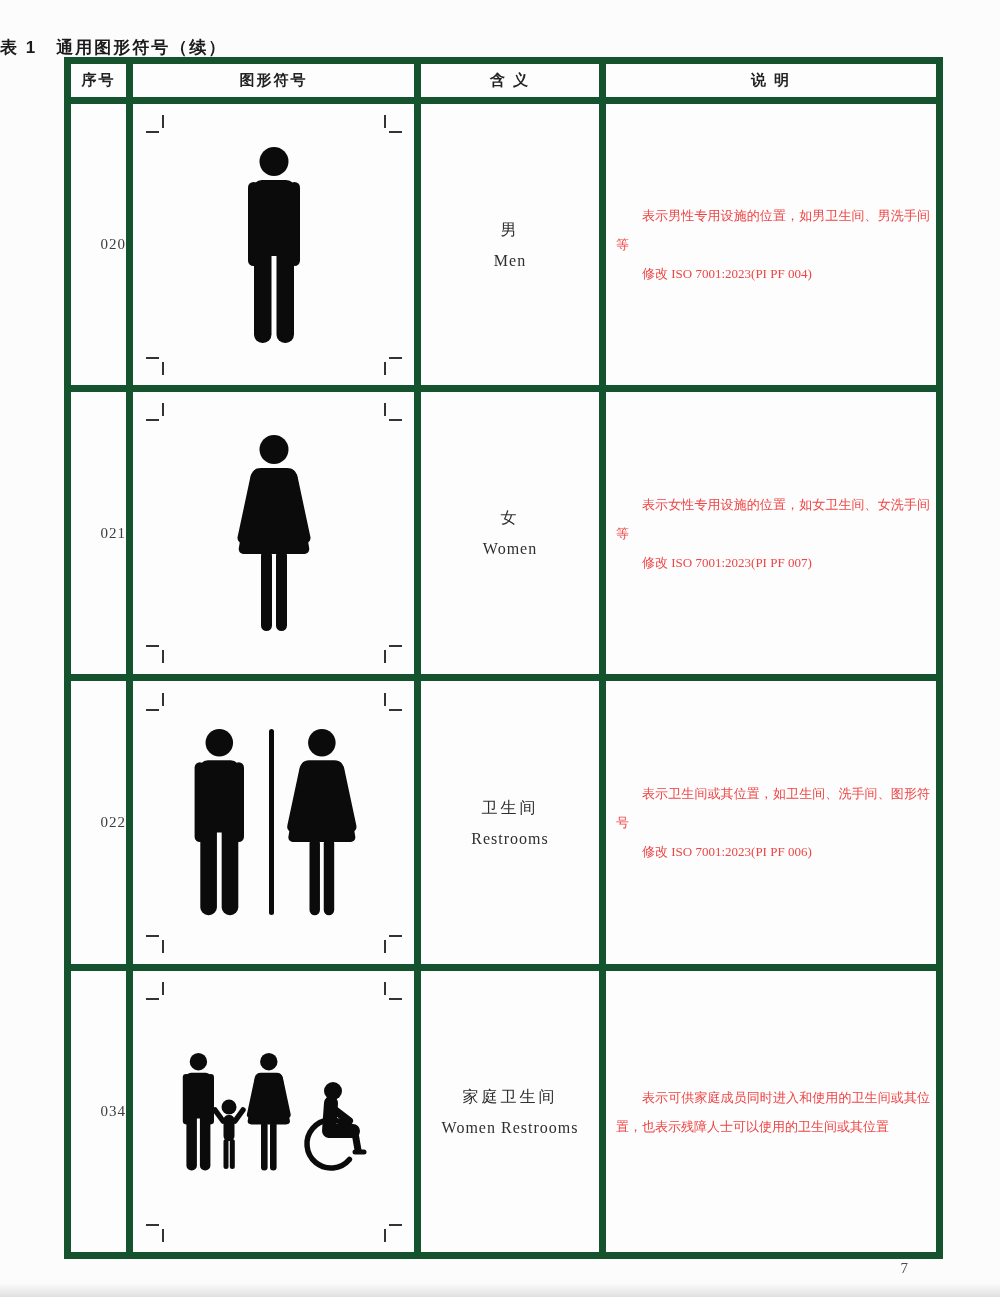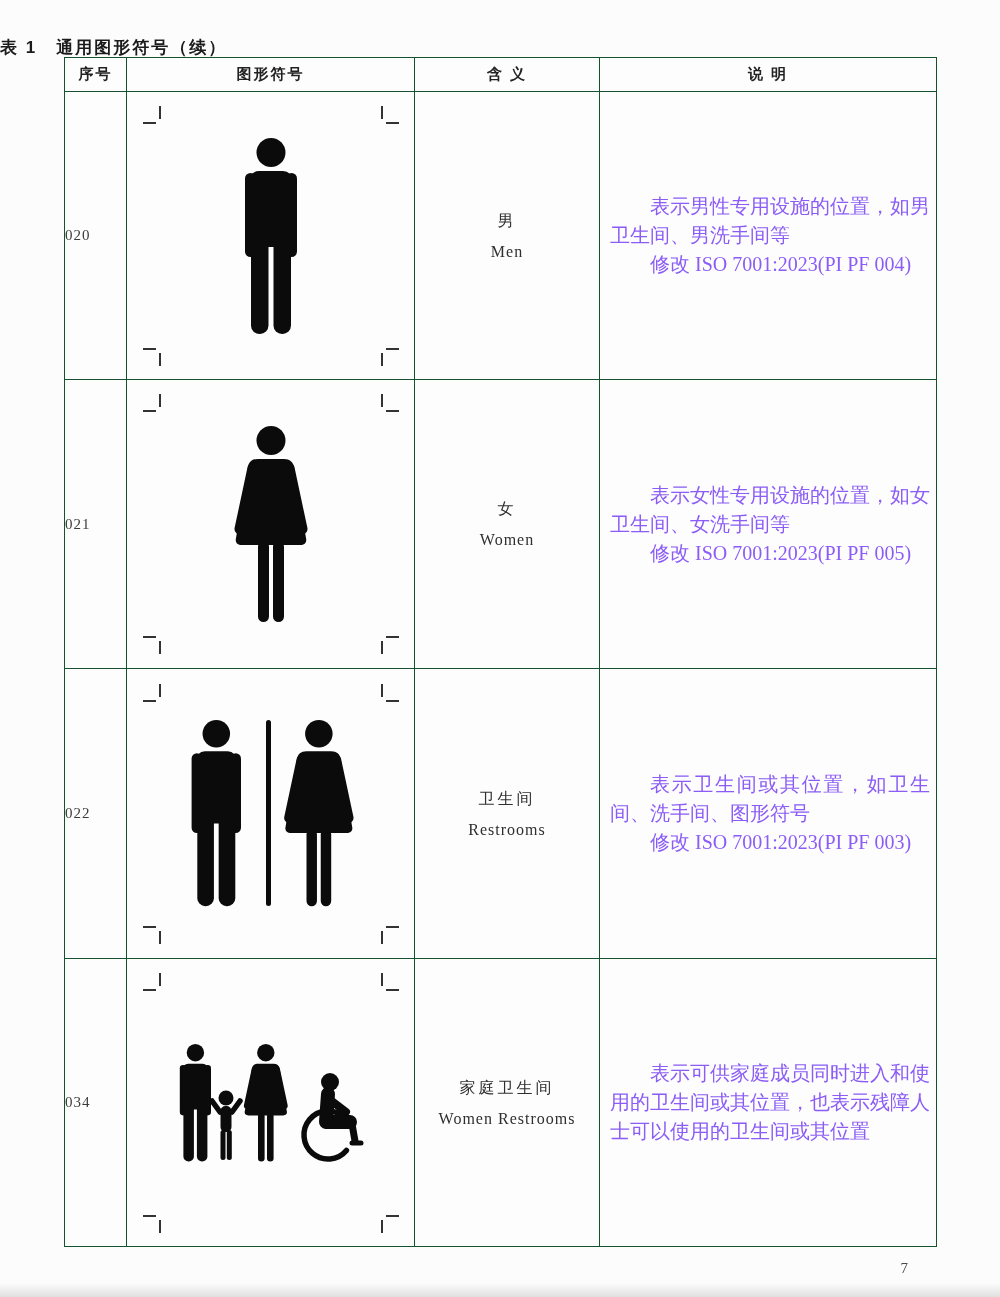--- a/index.html
+++ b/index.html
@@ -13,49 +13,49 @@
     position:absolute;top:8px;left:0;width:100%;
     font-family:"Liberation Sans","DejaVu Sans",sans-serif;
     font-weight:bold;font-size:17px;letter-spacing:2px;color:#1b1b1b;margin-top:28px;
   }
   table.symtable{
     position:absolute;left:64px;top:57px;
     border-collapse:collapse;table-layout:fixed;
     background:#fdfdfd;
   }
   .symtable th,.symtable td{
-    border:1px solid #14532d;vertical-align:middle;
+    border:7px solid #14532d;vertical-align:middle;
     padding:0;overflow:hidden;
   }
   .symtable thead th{
     height:33px;
     font-family:"Liberation Sans","DejaVu Sans",sans-serif;
     font-weight:600;font-size:15px;letter-spacing:2px;color:#222;
     text-align:center;
   }
   td.num{
-    text-align:left;font-size:15px;color:#3c3c3c;letter-spacing:1px;
+    text-align:right;font-size:15px;color:#3c3c3c;letter-spacing:1px;
   }
   td.sym{}
   .symsq{
     position:relative;width:222px;height:226px;margin:0 auto;
     display:flex;align-items:center;justify-content:center;
   }
   .mk{position:absolute;background:#333;}
   .mkh{width:13px;height:2px;}
   .mkv{width:2px;height:13px;}
   .tl-h{left:-17px;top:-1px;}   .tl-v{left:-1px;top:-17px;}
   .tr-h{right:-17px;top:-1px;}  .tr-v{right:-1px;top:-17px;}
   .bl-h{left:-17px;bottom:-1px;}.bl-v{left:-1px;bottom:-17px;}
   .br-h{right:-17px;bottom:-1px;}.br-v{right:-1px;bottom:-17px;}
   .picto{display:block;}
   td.meaning{text-align:center;font-size:16px;color:#2f2f2f;}
   .meaning .zh{letter-spacing:3px;}
   .meaning .en{margin-top:11px;letter-spacing:1px;}
-  td.desc{font-size:20px;color:#8b5cf6;padding:0 6px 0 10px;}
+  td.desc{font-size:13px;color:#ef4444;padding:0 6px 0 10px;}
   td.desc p{
     margin:0;text-indent:2em;line-height:29px;
     text-align:justify;
   }
   td.desc p:empty{display:none;}
   .pagenum{
     position:absolute;top:1260px;right:92px;
     font-size:15px;color:#4a4a4a;
   }
   .bottom-edge{
@@ -146,21 +146,21 @@
               </g>
             </svg>
           </div>
         </td>
         <td class="meaning">
           <div class="zh">女</div>
           <div class="en">Women</div>
         </td>
         <td class="desc">
           <p>表示女性专用设施的位置，如女卫生间、女洗手间等</p>
-          <p>修改 ISO 7001:2023(PI PF 005)</p>
+          <p>修改 ISO 7001:2023(PI PF 007)</p>
         </td>
       </tr>
 
       <tr style="height:290px">
         <td class="num">022</td>
         <td class="sym">
           <div class="symsq">
             <div class="mk mkh tl-h"></div>
               <div class="mk mkv tl-v"></div>
             <div class="mk mkh tr-h"></div>
@@ -193,21 +193,21 @@
               </g>
             </svg>
           </div>
         </td>
         <td class="meaning">
           <div class="zh">卫生间</div>
           <div class="en">Restrooms</div>
         </td>
         <td class="desc">
           <p>表示卫生间或其位置，如卫生间、洗手间、图形符号</p>
-          <p>修改 ISO 7001:2023(PI PF 003)</p>
+          <p>修改 ISO 7001:2023(PI PF 006)</p>
         </td>
       </tr>
 
       <tr style="height:288px">
         <td class="num">034</td>
         <td class="sym">
           <div class="symsq">
             <div class="mk mkh tl-h"></div>
               <div class="mk mkv tl-v"></div>
             <div class="mk mkh tr-h"></div>

